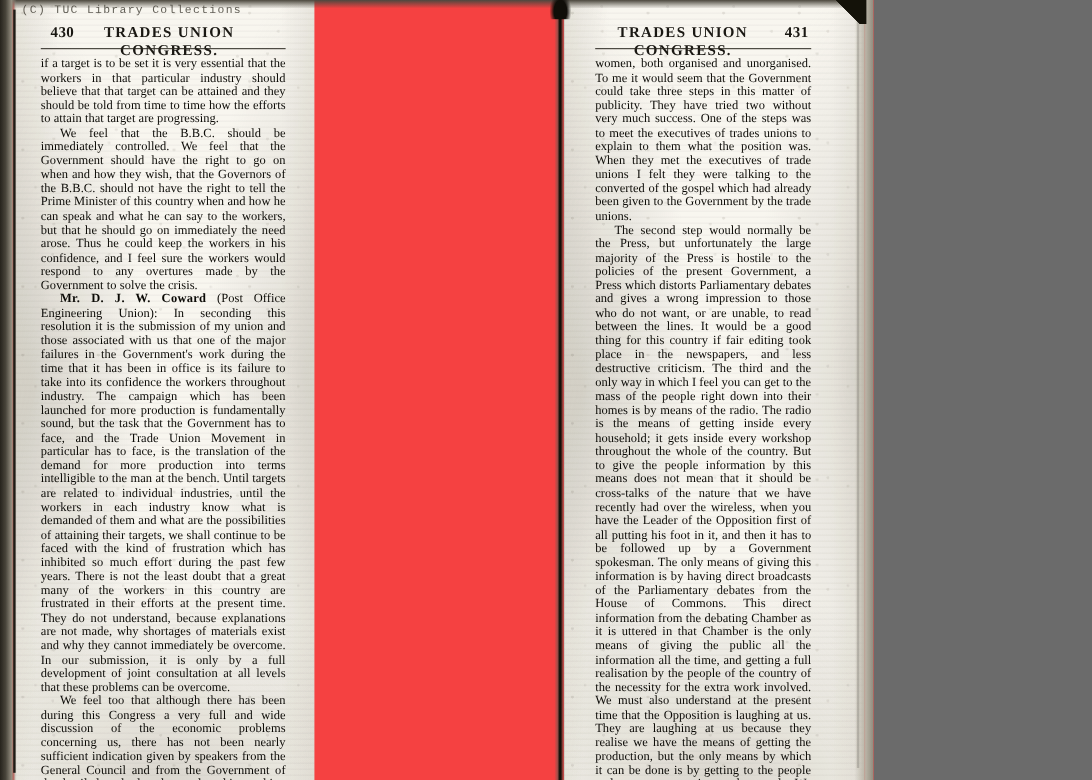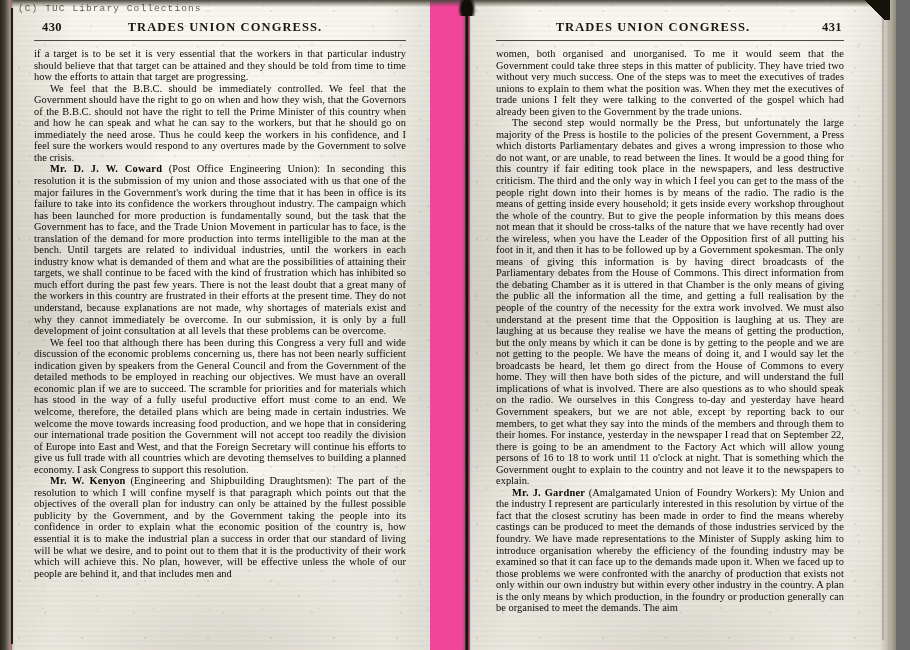--- a/index.html
+++ b/index.html
@@ -2,24 +2,24 @@
 <html><head>
 <meta charset="utf-8">
 <style>
   html, body {
     margin: 0;
     padding: 0;
     background: #6b6b6b;
   }
   #scan {
     position: relative;
-    width: 896px;
+    width: 728px;
     height: 650px;
     overflow: hidden;
-    background: #ec4899;
+    background: #ef4444;
     font-family: "Liberation Serif", serif;
   }
 
   
   .page {
     position: absolute;
     top: 0;
     bottom: 0;
     background: #f2f0ea;
   }

